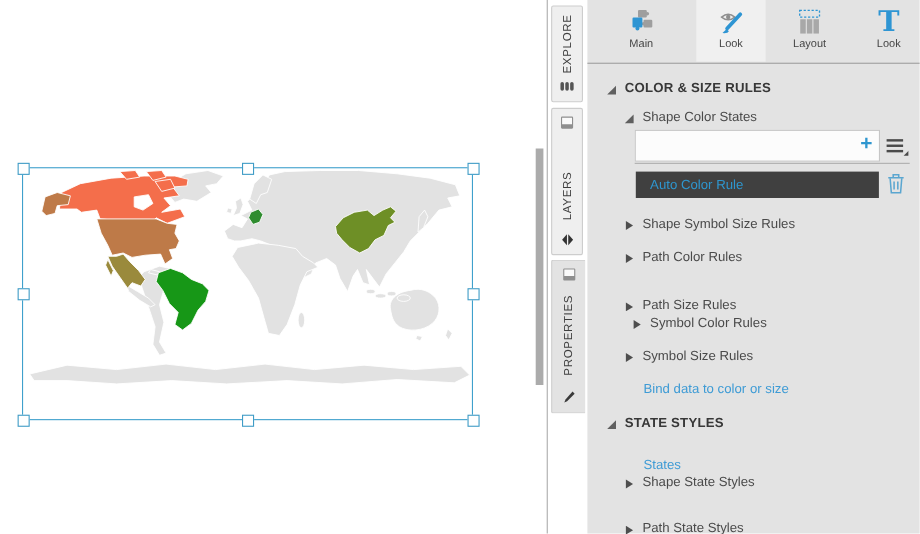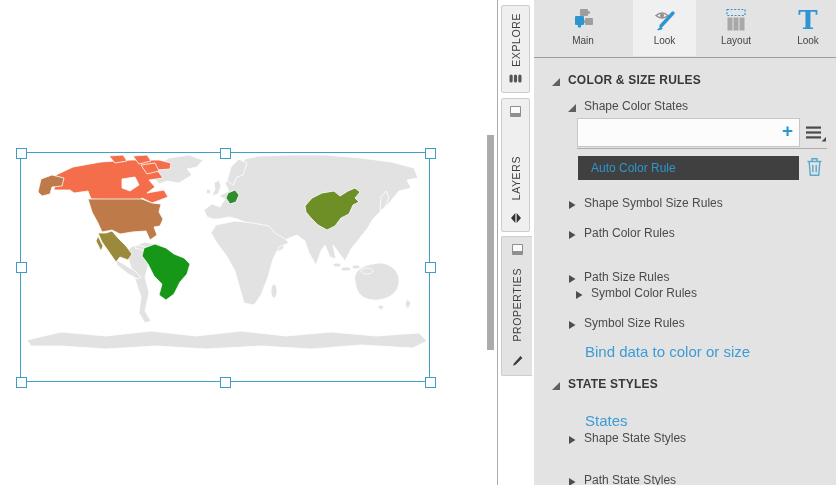--- a/index.html
+++ b/index.html
@@ -26,21 +26,21 @@
   #panel{left:534px;top:0;width:302px;height:485px;background:#E3E3E3;}
   .tbtab{position:absolute;top:0;height:56px;display:flex;flex-direction:column;
     align-items:center;justify-content:flex-start;padding-top:8px;box-sizing:border-box;}
   .tbtab.selected{background:#F0F0F0;}
   .tbtab .lbl{font-size:10px;color:#454545;margin-top:3px;}
   #tb-sep{left:0;top:57px;width:302px;height:1px;background:#9E9E9E;}
   .row{position:absolute;height:17px;display:flex;align-items:flex-end;}
   .row .glyph{width:10px;height:10px;margin-right:7px;flex:none;}
   .rowtext{font-size:12px;color:#4A4A4A;white-space:nowrap;}
   .hdrtext{font-size:12px;font-weight:700;color:#383838;letter-spacing:.2px;white-space:nowrap;}
-  .linktext{font-size:15px;color:#3E9BD5;white-space:nowrap;}
+  .linktext{font-size:12px;color:#3E9BD5;white-space:nowrap;}
   #rule-field{left:43px;top:118px;width:223px;height:29px;background:#FCFCFC;
     border:1px solid #C6C6C6;box-sizing:border-box;display:flex;align-items:center;
     justify-content:flex-end;padding-right:8px;}
   #plus{font-size:19px;font-weight:700;color:#2E96CF;line-height:1;}
   #field-underline{left:43px;top:148px;width:250px;height:1px;background:#ADADAD;}
   #auto-row{left:44px;top:156px;width:221px;height:24px;background:#404040;
     display:flex;align-items:center;padding-left:13px;box-sizing:border-box;}
   #auto-row span{font-size:12px;color:#2E96CF;}
   .t-icon{font-family:"DejaVu Serif","Liberation Serif",serif;font-weight:700;
     font-size:26px;line-height:24px;color:#2E95D3;}

